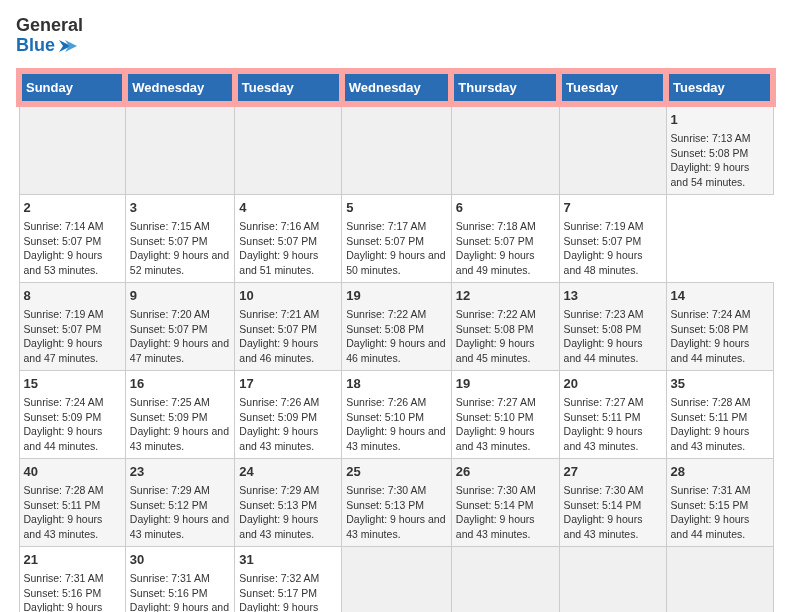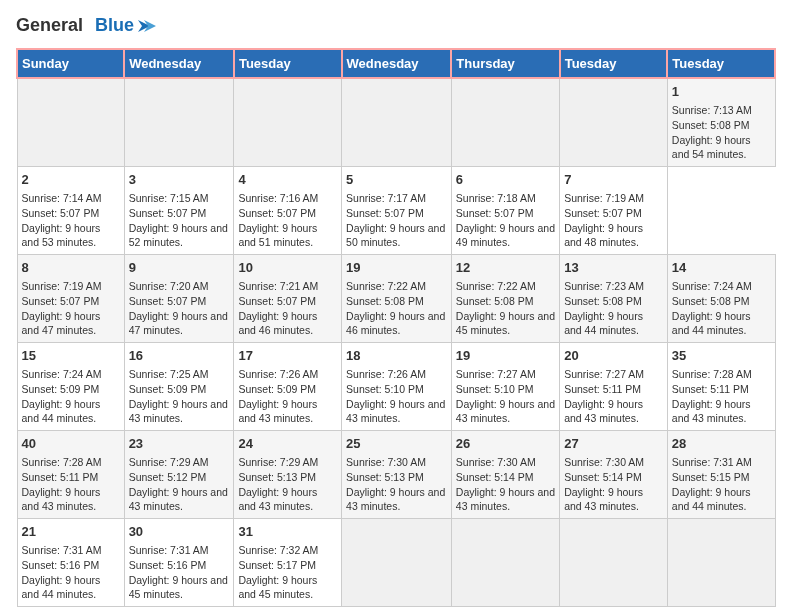--- a/index.html
+++ b/index.html
@@ -38,21 +38,21 @@
       border-collapse: collapse;
       font-size: 11px;
     }
     .calendar thead th {
       background-color: #2a6db5;
       color: #fff;
       padding: 6px 4px;
       text-align: left;
       font-size: 13px;
       font-weight: bold;
-      border: 2px solid #fca5a5;
+      border: 6px solid #fca5a5;
     }
     .calendar tbody td {
       vertical-align: top;
       padding: 4px 4px;
       border: 1px solid #ccc;
       width: 113px;
       height: 88px;
       background: #fff;
       color: #333;
       font-size: 10.5px;
@@ -72,23 +72,23 @@
     }
     .empty-cell {
       background: #f0f0f0 !important;
     }
   </style>
 </head>
 <body>
 
 <div class="header">
   <div class="logo">
-  <div style="display:flex;flex-direction:row;align-items:flex-start;line-height:1.1;">
+  <div style="display:flex;flex-direction:column;align-items:flex-start;line-height:1.1;">
     <span style="font-size:18px;font-weight:bold;color:#333;">General</span>
-    <span style="font-size:18px;font-weight:bold;color:#1a6eb5;display:flex;align-items:flex-end;margin-left:12px;">Blue
+    <span style="font-size:18px;font-weight:bold;color:#1a6eb5;display:flex;align-items:flex-end;">Blue
       <svg width="20" height="20" viewBox="0 0 20 20" style="margin-left:2px;">
         <polygon points="2,4 14,10 2,16 6,10" fill="#1a6eb5"></polygon>
         <polygon points="8,4 20,10 8,16 12,10" fill="#4a9fd5"></polygon>
       </svg>
     </span>
   </div>
 </div>
   <div class="title-block">
     <div class="month-title"></div>
     <div class="subtitle"></div>

